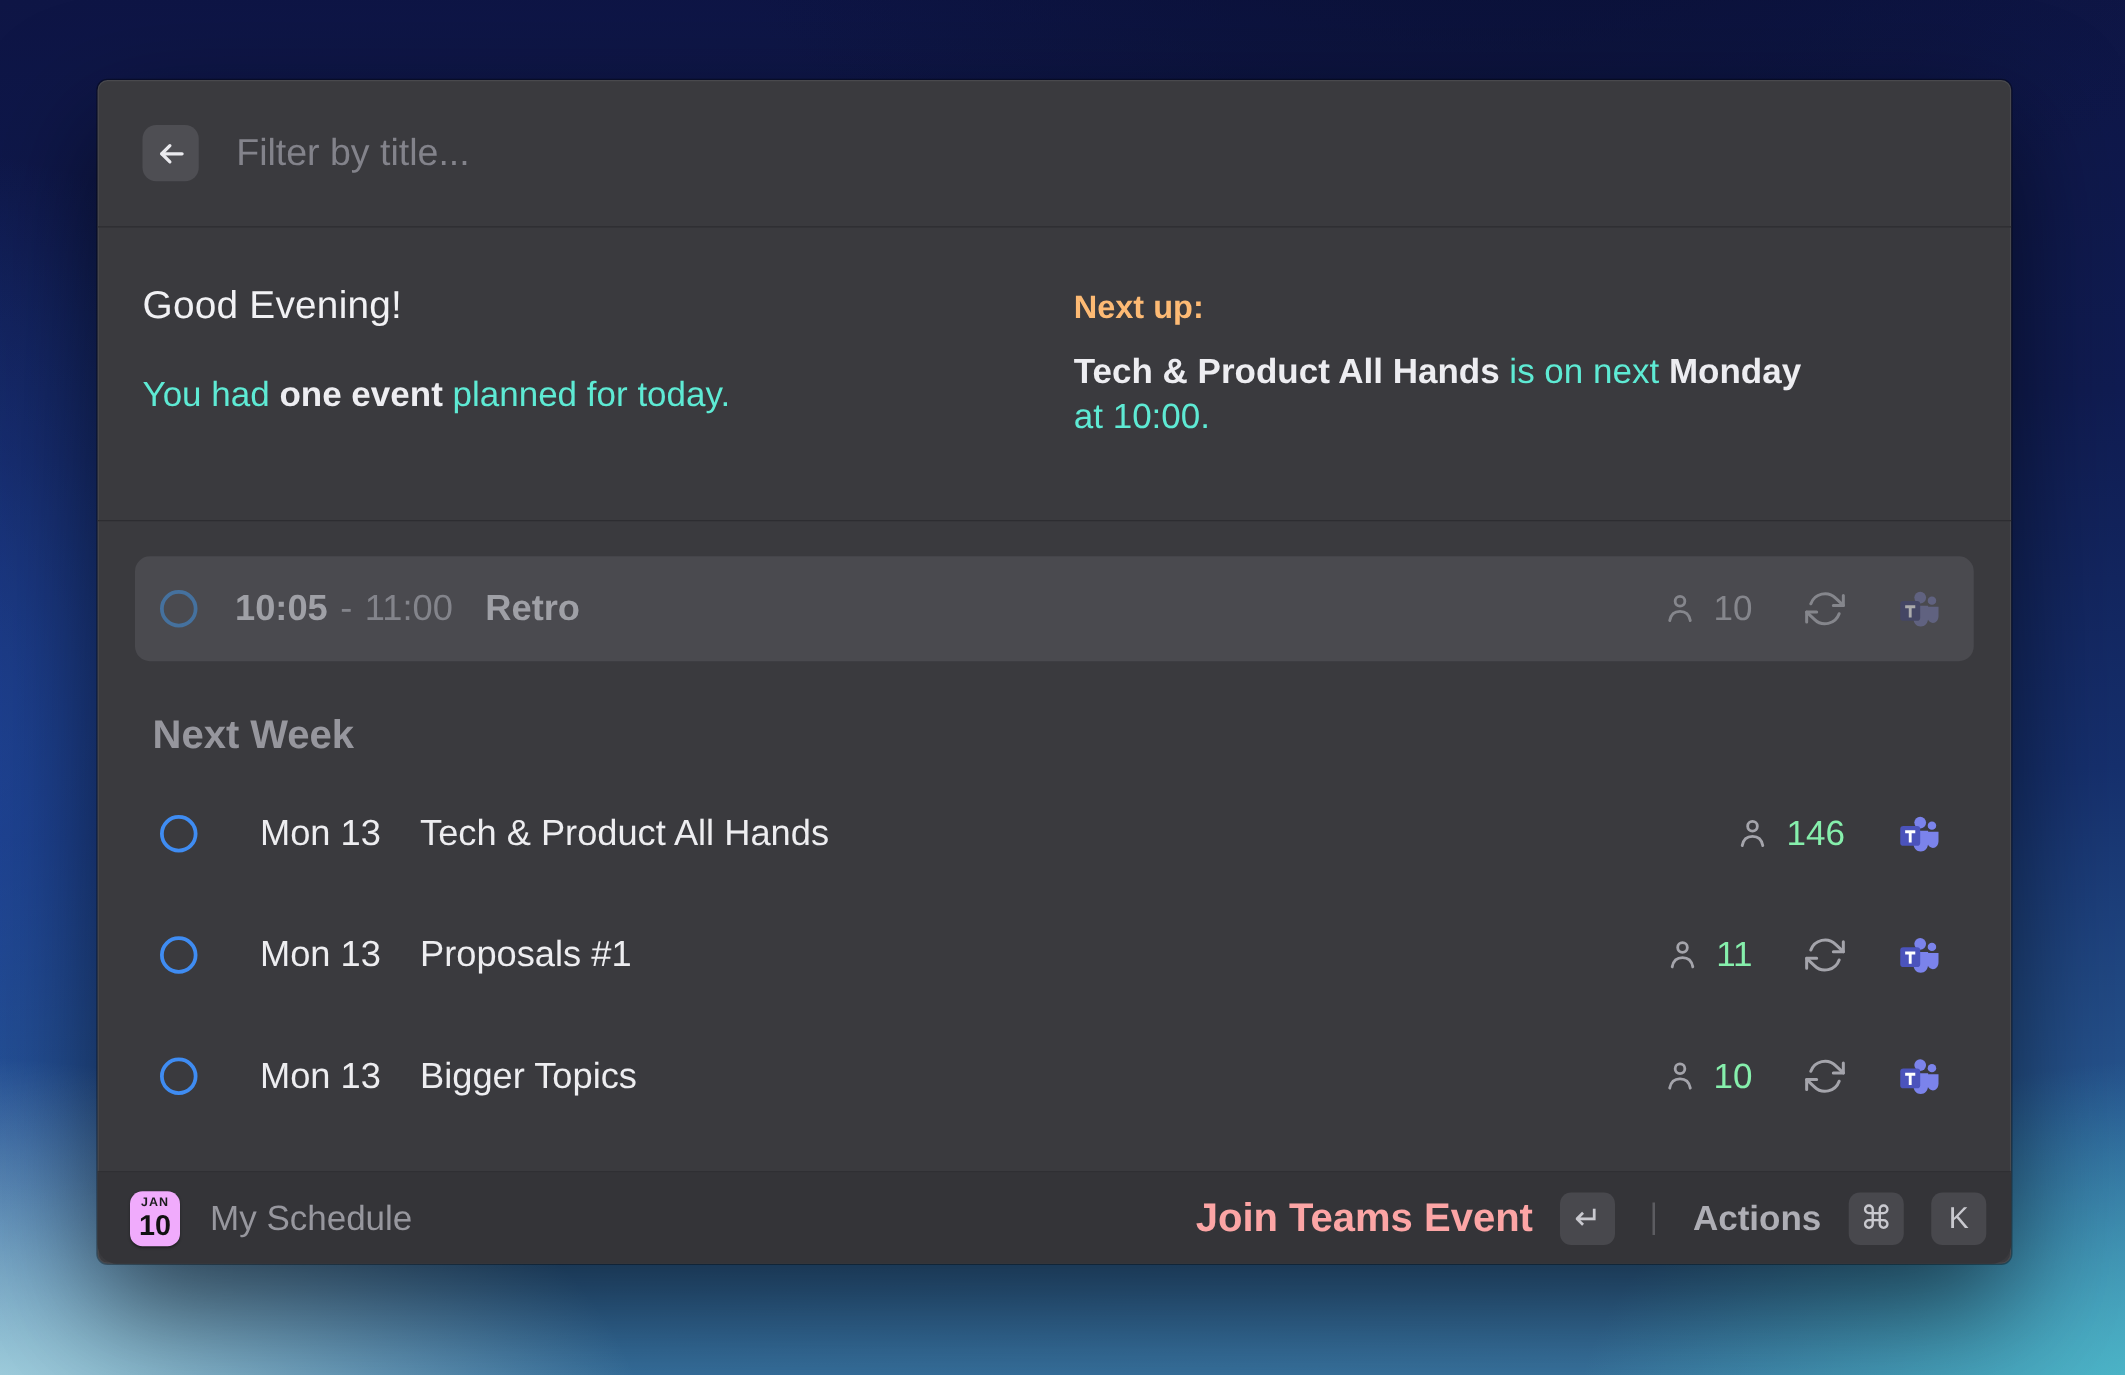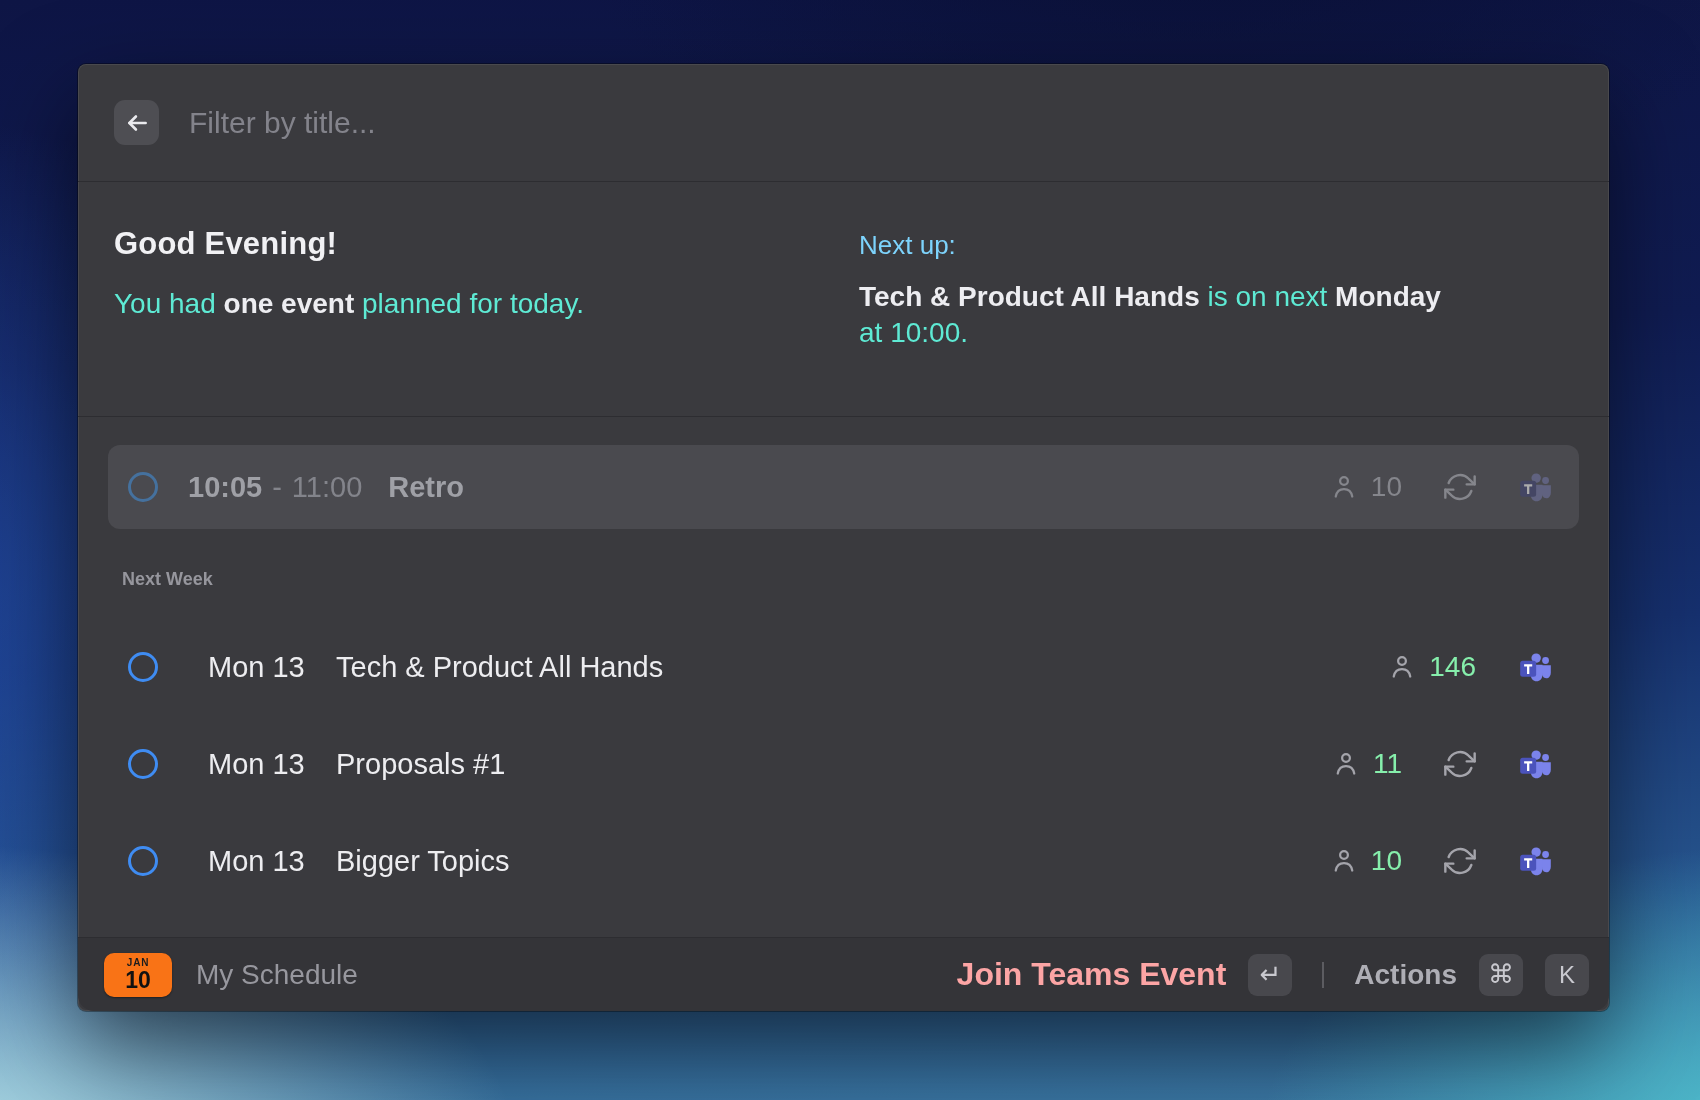--- a/index.html
+++ b/index.html
@@ -26,26 +26,26 @@
     display:flex; align-items:center; justify-content:center; color:#eaeaee; cursor:pointer; flex:0 0 auto;
   }
   .search-input {
     flex:1; background:transparent; border:none; outline:none;
     font-size:30px; color:#eaeaee; font-family:inherit;
   }
   .search-input::placeholder { color:#83838b; }
   .divider { height:1px; flex:0 0 auto; background:#2d2d31; }
   .greeting { height:234px; flex:0 0 auto; display:flex; padding:44px 36px 0; }
   .greet-left { flex:1; }
-  .greet-title { margin:0 0 24px; font-size:31px; font-weight:700; color:#f1f1f4; letter-spacing:.2px; }
+  .greet-title { margin:0 0 36px; font-size:31px; font-weight:400; color:#f1f1f4; letter-spacing:.2px; }
   .sentence { margin:0; font-size:28px; line-height:1.3; }
   .muted { color:#5eead4; font-weight:400; }
   .bright { color:#ededf1; font-weight:600; }
   .greet-right { width:714px; flex:0 0 auto; }
-  .next-up-label { margin:4px 0 18px; font-size:26px; font-weight:400; color:#7dd3fc; }
+  .next-up-label { margin:4px 0 18px; font-size:26px; font-weight:700; color:#fdba74; }
   .list { flex:1 1 auto; padding:28px 30px 0; }
   .event-row { display:flex; align-items:center; height:62px; padding:0 26px 0 20px; }
   .event-row.selected { height:84px; background:#4a4a4f; border-radius:12px; }
   .circle { width:30px; height:30px; border-radius:50%; border:3.5px solid #3f8cf2; flex:0 0 auto; }
   .selected .circle { border-color:#45719e; }
   .event-main { display:flex; align-items:baseline; flex:1; margin-left:30px; font-size:29px; min-width:0; }
   .t-start { color:#9fa0a6; font-weight:600; }
   .t-sep { color:#83848b; margin:0 10px; }
   .t-end { color:#83848b; }
   .ev-title-past { color:#9fa0a6; font-weight:600; margin-left:26px; }
@@ -53,29 +53,29 @@
   .event-title { color:#ededf0; font-weight:500; }
   .event-meta { display:flex; align-items:center; gap:42px; flex:0 0 auto; }
   .attendees { display:flex; align-items:center; gap:12px; }
   .attendees svg { color:#a4a4ab; }
   .att-count { font-size:28px; color:#86efac; }
   .recur { color:#a4a4ab; }
   .event-meta.dim .attendees svg, .event-meta.dim .recur { color:#85868c; }
   .event-meta.dim .att-count { color:#85868c; }
   .event-meta.dim .teams { filter:saturate(.45) brightness(.8); opacity:.75; }
   .teams { width:35px; height:35px; display:flex; }
-  .section-label { margin:40px 0 0 14px; height:32px; font-size:18px; font-weight:600; color:#96969d; }
+  .section-label { margin:40px 0 0 14px; height:32px; font-size:32px; font-weight:600; color:#96969d; }
   #event-rows .event-row { margin-top:35px;gap:20px; }
   .footer {
     height:73px; flex:0 0 auto; background:#343438; border-radius:0 0 16px 16px;
     display:flex; align-items:center; padding:0 20px 0 26px;
   }
   .footer-left { flex:1; display:flex; align-items:center; gap:24px; }
   .cal-icon {
-    width:68px; height:44px; background:#f97316; border-radius:10px;
+    width:40px; height:44px; background:#f0abfc; border-radius:10px;
     display:flex; flex-direction:column; align-items:center; justify-content:center;
     box-shadow:0 1px 2px rgba(0,0,0,.4);
   }
   .cal-month { font-size:10px; font-weight:700; color:#1c1c1e; letter-spacing:.8px; line-height:1; margin-top:3px; }
   .cal-day { font-size:23px; font-weight:700; color:#111; line-height:1.1; }
   .footer-label { font-size:28px; color:#97979e; font-weight:500; }
   .footer-right { display:flex; align-items:center; gap:22px; }
   .primary-action { font-size:32px; font-weight:700; color:#fca5a5; }
   .keycap {
     min-width:44px; height:42px; padding:0 9px; background:#48484d; border-radius:9px;

